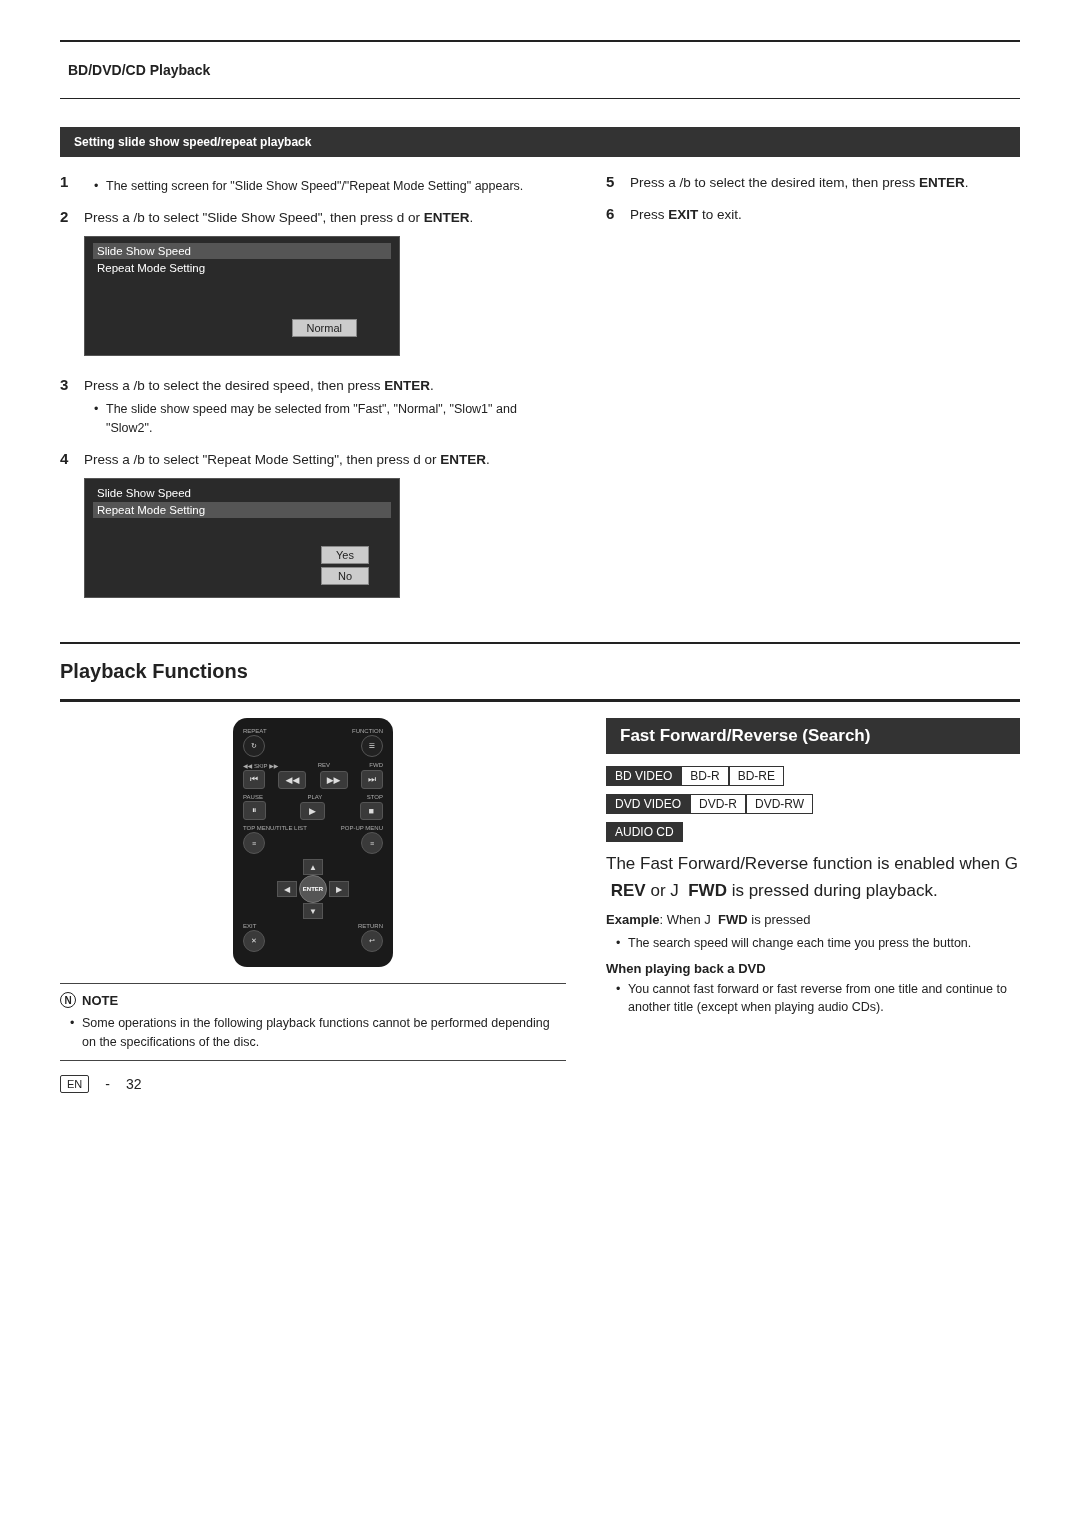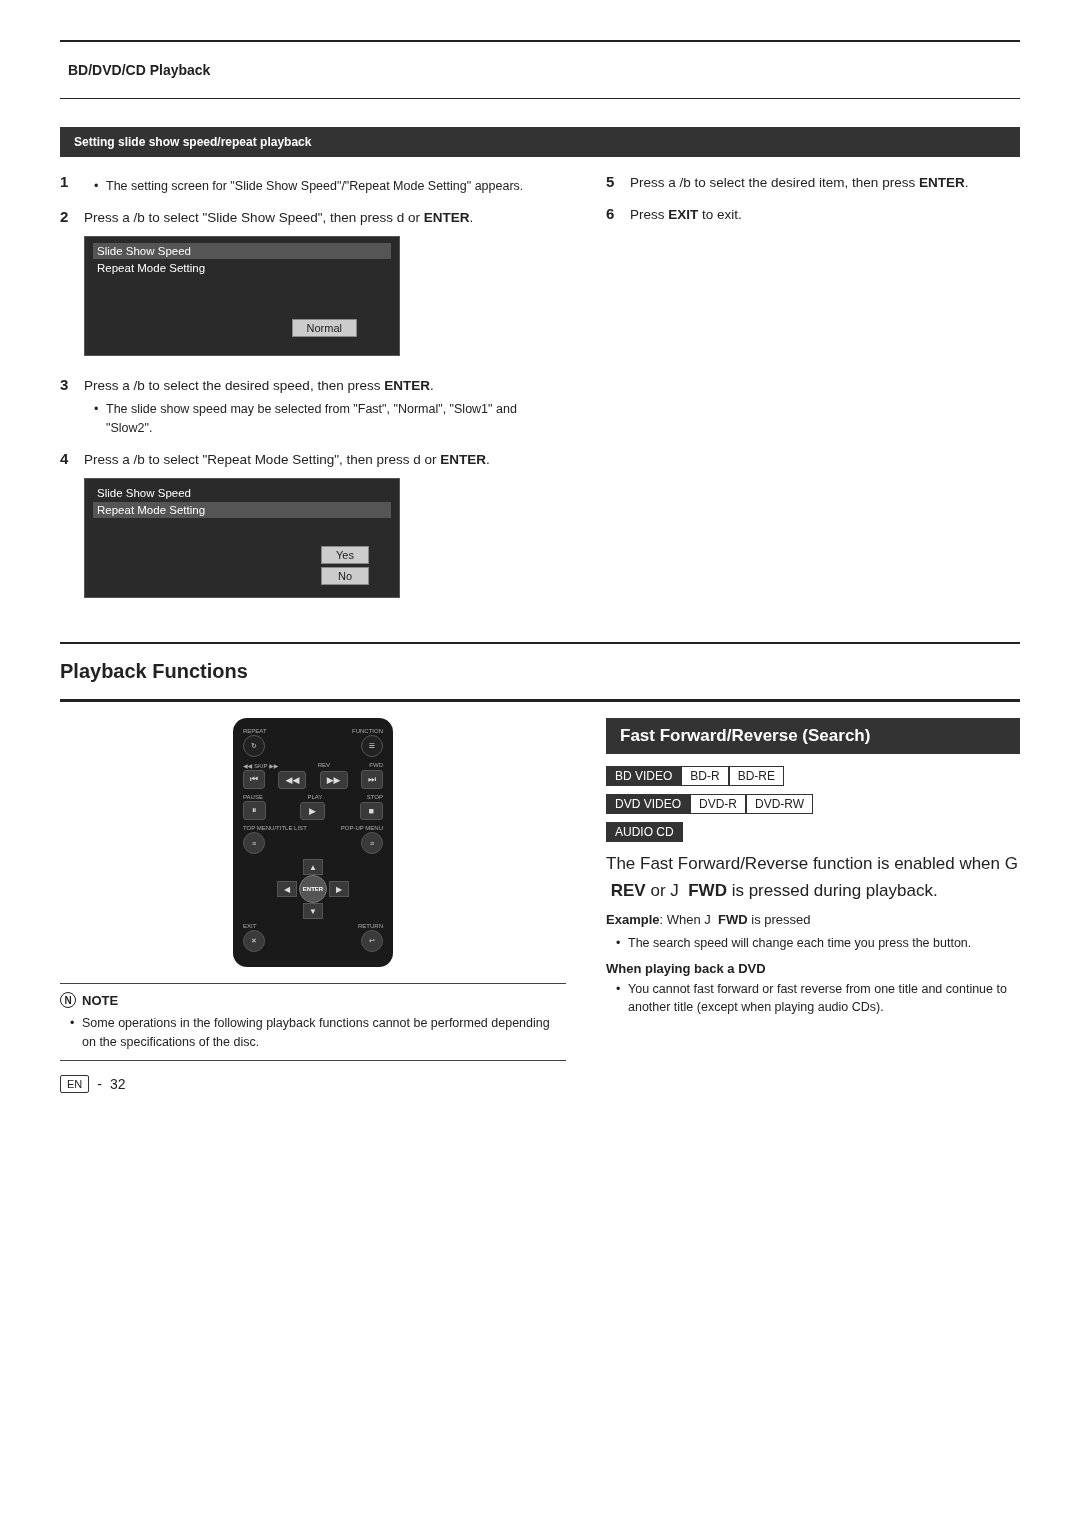--- a/index.html
+++ b/index.html
@@ -314,21 +314,21 @@
 
     .remote-label {
       font-size: 6px;
       color: #aaa;
       text-align: center;
     }
 
     .bottom-bar {
       display: flex;
       align-items: center;
-      gap: 8px;
+      gap: 16px;
       margin-top: 8px;
       padding-top: 6px;
     }
 
     .en-badge {
       border: 1px solid #333;
       padding: 2px 6px;
       font-size: 11px;
       border-radius: 2px;
     }

